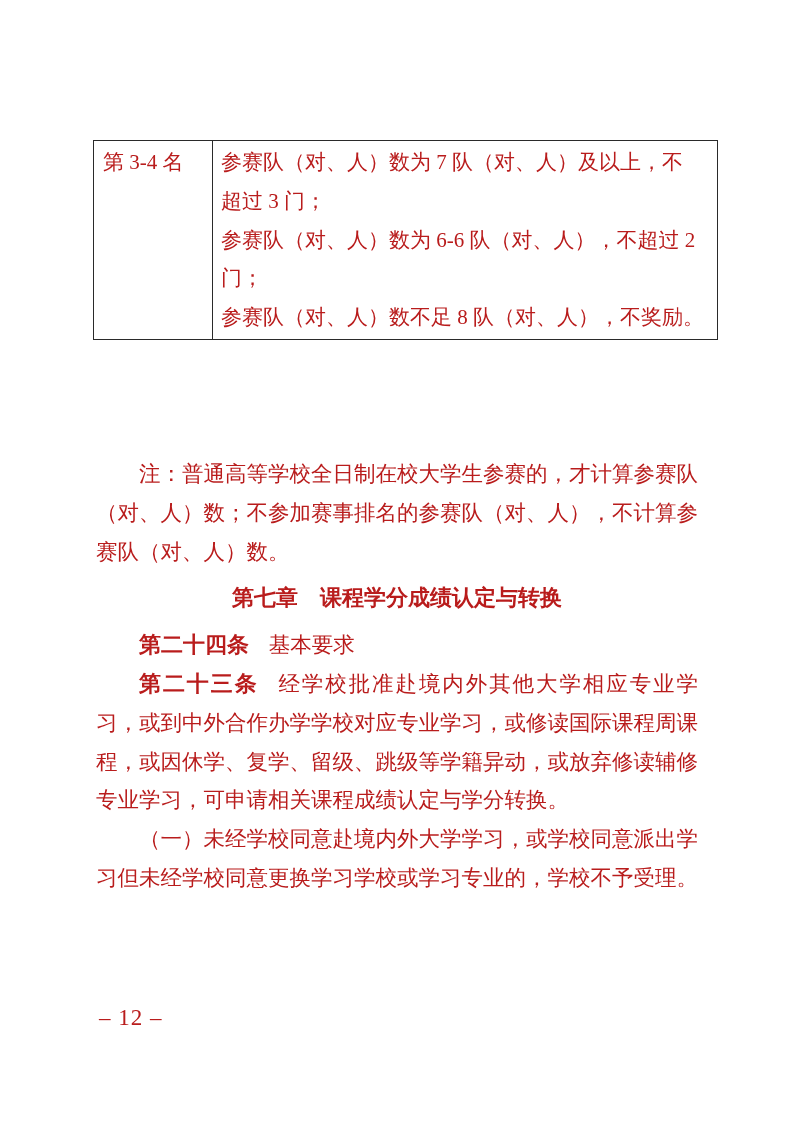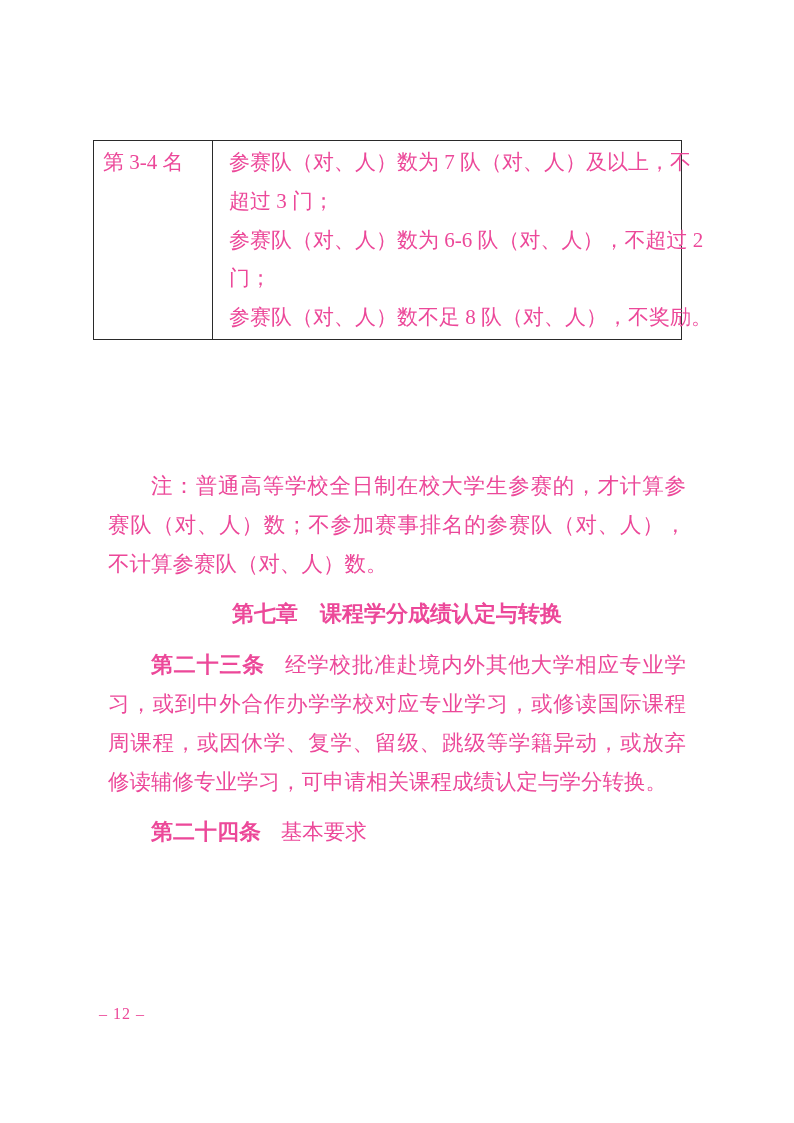--- a/index.html
+++ b/index.html
@@ -3,21 +3,21 @@
 <meta charset="utf-8">
 <style>
   * { box-sizing: border-box; }
   html, body { margin: 0; padding: 0; background: #888; }
   .page {
     position: relative;
     width: 794px;
     height: 1123px;
     margin: 0 auto;
     background: #ffffff;
-    color: #ec4899;
+    color: #b91c1c;
     font-family: "Liberation Serif", "DejaVu Serif", serif;
     overflow: hidden;
   }
 
   
   .doc-table {
     position: absolute;
     left: 93px;
     top: 140px;
     width: 588px;
@@ -27,65 +27,65 @@
   .doc-table td {
     border: 1.5px solid #2a2a2a;
     vertical-align: top;
     padding: 2px 0 2px 0;
   }
   .doc-table td.rank-cell {
     width: 119px;
     padding-left: 9px;
   }
   .doc-table td.desc-cell {
-    width: 469px;
-    padding-left: 16px;
+    width: 505px;
+    padding-left: 8px;
   }
   .rank-text, .cell-line {
     font-size: 21px;
     line-height: 38.8px;
     white-space: nowrap;
   }
 
   
   .body-block {
     position: absolute;
     left: 96px;
     top: 455px;
     width: 602px;
   }
   .body-para {
-    margin: 12px;
+    margin: 0;
     font-size: 21.5px;
     line-height: 38.8px;
     text-indent: 2em;
     text-align: justify;
   }
   .chapter-heading {
-    margin: 0;
+    margin: 8px;
     font-size: 22px;
     line-height: 38.8px;
     font-weight: 700;
     text-align: center;
     text-indent: 0;
     font-family: "Liberation Sans", "DejaVu Sans", sans-serif;
   }
   .article-lead {
     font-family: "Liberation Sans", "DejaVu Sans", sans-serif;
     font-weight: 700;
     font-size: 22px;
     margin-right: 0.9em;
   }
 
   
   .page-number {
     position: absolute;
     left: 99px;
     top: 1005px;
-    font-size: 16px;
+    font-size: 23px;
     letter-spacing: 1px;
   }
 </style>
 </head>
 <body>
 
 <div class="page">
 
   <table class="doc-table">
     <tbody>
@@ -100,19 +100,20 @@
           <div class="cell-line">门；</div>
           <div class="cell-line">参赛队（对、人）数不足 8 队（对、人），不奖励。</div>
         </td>
       </tr>
     </tbody>
   </table>
 
   <div class="body-block">
     <p class="body-para">注：普通高等学校全日制在校大学生参赛的，才计算参赛队（对、人）数；不参加赛事排名的参赛队（对、人），不计算参赛队（对、人）数。</p>
     <h2 class="chapter-heading">第七章　课程学分成绩认定与转换</h2>
+    <p class="body-para"><span class="article-lead">第二十四条</span><span>基本要求</span></p>
     <p class="body-para"><span class="article-lead">第二十三条</span><span>经学校批准赴境内外其他大学相应专业学习，或到中外合作办学学校对应专业学习，或修读国际课程周课程，或因休学、复学、留级、跳级等学籍异动，或放弃修读辅修专业学习，可申请相关课程成绩认定与学分转换。</span></p>
-    <p class="body-para"><span class="article-lead">第二十四条</span><span>基本要求</span></p>
+    <p class="body-para">（一）未经学校同意赴境内外大学学习，或学校同意派出学习但未经学校同意更换学习学校或学习专业的，学校不予受理。</p>
   </div>
 
   <div class="page-number">– 12 –</div>
 
 </div>
 
 </body></html>

